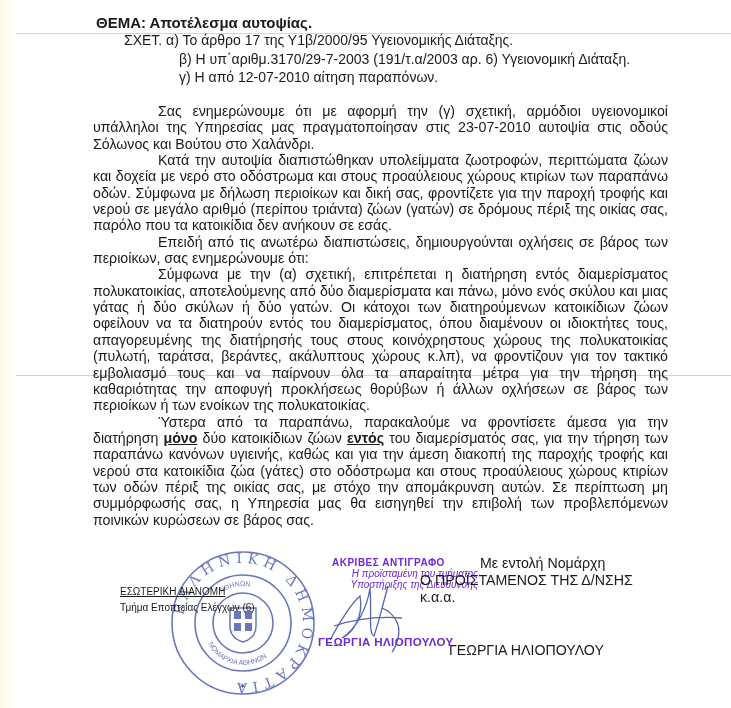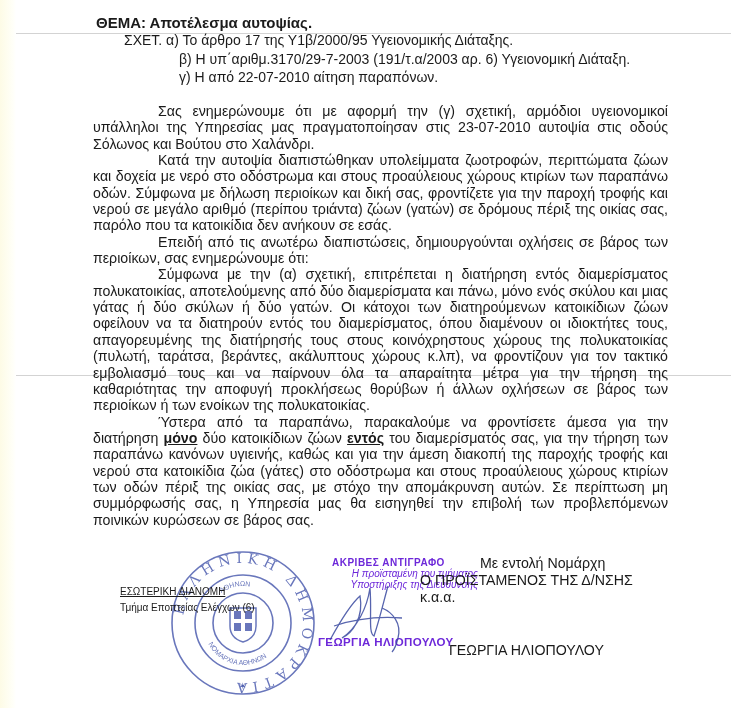--- a/index.html
+++ b/index.html
@@ -47,21 +47,21 @@
 
 <div class="left-tint"></div>
 <div class="fold f1"></div>
 <div class="fold f2"></div>
 
 <div class="subject">ΘΕΜΑ: Αποτέλεσμα αυτοψίας.</div>
 
 <div class="refs">
   <div>ΣΧΕΤ. α) Το άρθρο 17 της Υ1β/2000/95 Υγειονομικής Διάταξης.</div>
   <div class="r-sub">β) Η υπ΄αριθμ.3170/29-7-2003 (191/τ.α/2003 αρ. 6) Υγειονομική Διάταξη.</div>
-  <div class="r-sub">γ) Η από 22-07-2010 αίτηση παραπόνων.</div>
+  <div class="r-sub">γ) Η από 12-07-2010 αίτηση παραπόνων.</div>
 </div>
 
 <div class="body-text">
   <p>Σας ενημερώνουμε ότι με αφορμή την (γ) σχετική, αρμόδιοι υγειονομικοί υπάλληλοι της Υπηρεσίας μας πραγματοποίησαν στις 23-07-2010 αυτοψία στις οδούς Σόλωνος και Βούτου στο Χαλάνδρι.</p>
   <p>Κατά την αυτοψία διαπιστώθηκαν υπολείμματα ζωοτροφών, περιττώματα ζώων και δοχεία με νερό στο οδόστρωμα και στους προαύλειους χώρους κτιρίων των παραπάνω οδών. Σύμφωνα με δήλωση περιοίκων και δική σας, φροντίζετε για την παροχή τροφής και νερού σε μεγάλο αριθμό (περίπου τριάντα) ζώων (γατών) σε δρόμους πέριξ της οικίας σας, παρόλο που τα κατοικίδια δεν ανήκουν σε εσάς.</p>
   <p>Επειδή από τις ανωτέρω διαπιστώσεις, δημιουργούνται οχλήσεις σε βάρος των περιοίκων, σας ενημερώνουμε ότι:</p>
   <p>Σύμφωνα με την (α) σχετική, επιτρέπεται η διατήρηση εντός διαμερίσματος πολυκατοικίας, αποτελούμενης από δύο διαμερίσματα και πάνω, μόνο ενός σκύλου και μιας γάτας ή δύο σκύλων ή δύο γατών. Οι κάτοχοι των διατηρούμενων κατοικίδιων ζώων οφείλουν να τα διατηρούν εντός του διαμερίσματος, όπου διαμένουν οι ιδιοκτήτες τους, απαγορευμένης της διατήρησής τους στους κοινόχρηστους χώρους της πολυκατοικίας (πυλωτή, ταράτσα, βεράντες, ακάλυπτους χώρους κ.λπ), να φροντίζουν για τον τακτικό εμβολιασμό τους και να παίρνουν όλα τα απαραίτητα μέτρα για την τήρηση της καθαριότητας την αποφυγή προκλήσεως θορύβων ή άλλων οχλήσεων σε βάρος των περιοίκων ή των ενοίκων της πολυκατοικίας.</p>
   <p><span>Ύστερα από τα παραπάνω, παρακαλούμε να φροντίσετε άμεσα για την διατήρηση </span><span class="emph">μόνο</span><span> δύο κατοικίδιων ζώων </span><span class="emph">εντός</span><span> του διαμερίσματός σας, για την τήρηση των παραπάνω κανόνων υγιεινής, καθώς και για την άμεση διακοπή της παροχής τροφής και νερού στα κατοικίδια ζώα (γάτες) στο οδόστρωμα και στους προαύλειους χώρους κτιρίων των οδών πέριξ της οικίας σας, με στόχο την απομάκρυνση αυτών. Σε περίπτωση μη συμμόρφωσής σας, η Υπηρεσία μας θα εισηγηθεί την επιβολή των προβλεπόμενων ποινικών κυρώσεων σε βάρος σας.</span></p>
 </div>
 

